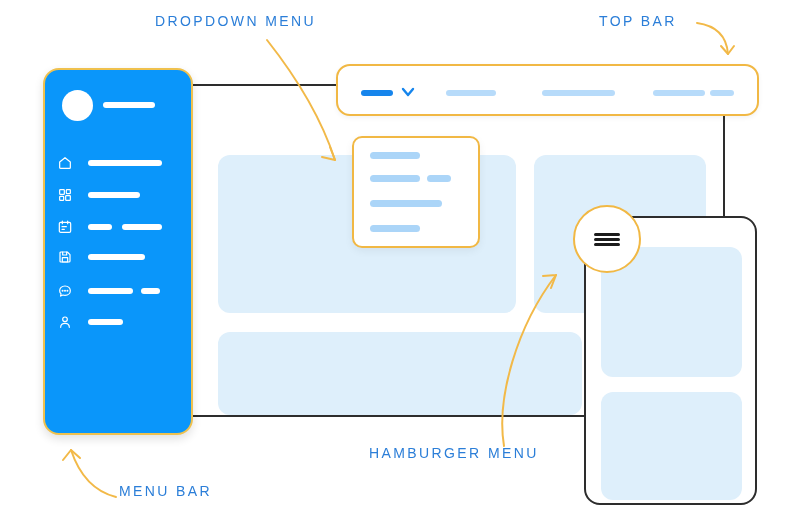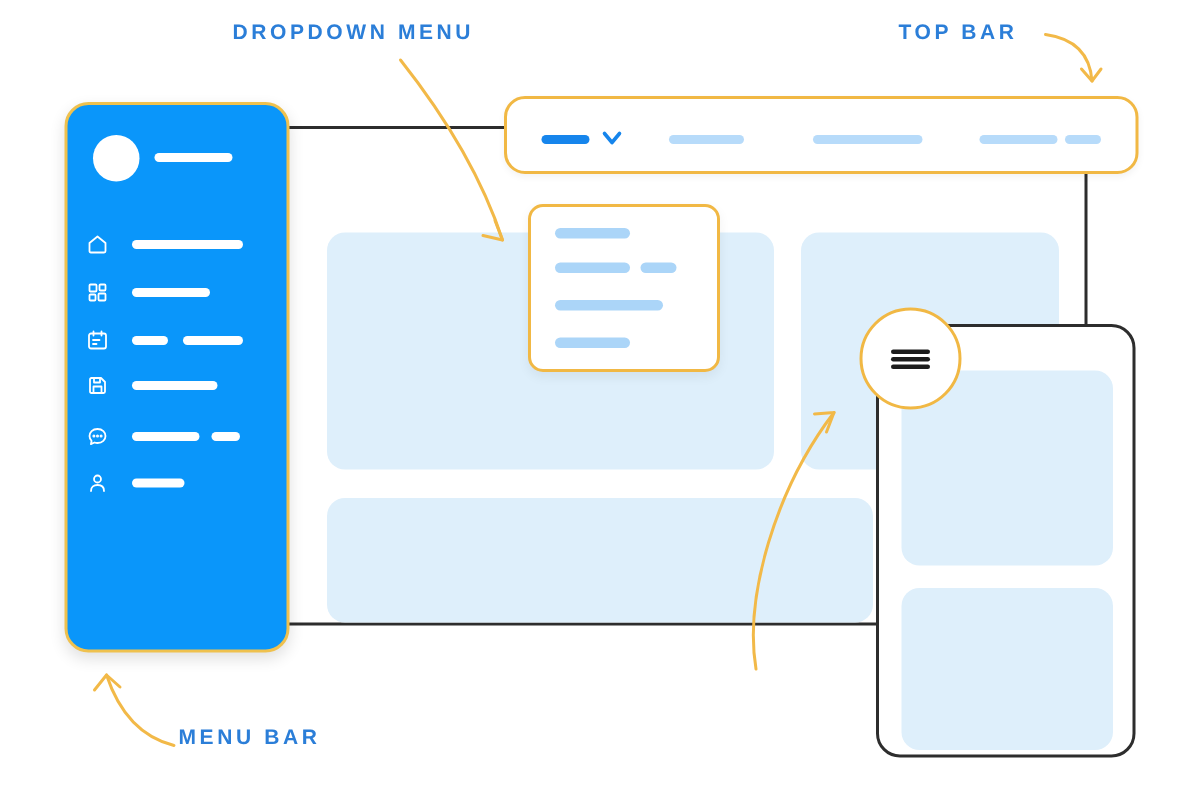--- a/index.html
+++ b/index.html
@@ -21,21 +21,21 @@
   
   .sidebar{left:43px;top:68px;width:150px;height:367px;background:#0A96FA;border:2px solid #EFC14E;border-radius:16px;z-index:5;box-shadow:0 4px 10px rgba(0,0,0,0.12);}
   .avatar{left:17px;top:20px;width:31px;height:31px;border-radius:50%;background:#fff;}
   .icon16{width:16px;height:16px;display:block;}
   
   .phone{left:584px;top:216px;width:173px;height:289px;background:#fff;border:2px solid #2d2d2d;border-radius:16px;z-index:4;}
   
   .hcircle{left:573px;top:205px;width:68px;height:68px;background:#fff;border:2px solid #F1B844;border-radius:50%;z-index:6;display:flex;align-items:center;justify-content:center;flex-direction:column;gap:2px;}
   .hbar{width:26px;height:3px;background:#1c1c1c;border-radius:2px;}
   
-  .anno{color:#2B7ED8;font-weight:bold;font-size:14px;letter-spacing:2.4px;white-space:nowrap;z-index:7;}
+  .anno{color:#2B7ED8;font-weight:normal;font-size:14px;letter-spacing:2.4px;white-space:nowrap;z-index:7;}
   
   #arrows{position:absolute;left:0;top:0;width:800px;height:530px;z-index:7;pointer-events:none;}
 </style>
 </head>
 <body>
 
 <div id="canvas">
 
   <div class="abs frame"></div>
 
@@ -127,20 +127,21 @@
   </div>
 
   <div class="abs hcircle">
     <div class="hbar"></div>
     <div class="hbar"></div>
     <div class="hbar"></div>
   </div>
 
   <div class="abs anno" style="left:155px;top:13px;">DROPDOWN MENU</div>
   <div class="abs anno" style="left:599px;top:13px;">TOP BAR</div>
+  <div class="abs anno" style="left:369px;top:445px;">HAMBURGER MENU</div>
   <div class="abs anno" style="left:119px;top:483px;">MENU BAR</div>
 
   <svg id="arrows" viewBox="0 0 800 530">
     <g fill="none" stroke="#F2B948" stroke-width="2" stroke-linecap="round" stroke-linejoin="round">
       <path d="M267,40 Q316,102 335,160"></path>
       <path d="M335,160 L330,147 M335,160 L322,157"></path>
       <path d="M697,23 Q726,27 728,54"></path>
       <path d="M728,54 L721,46 M728,54 L734,46"></path>
       <path d="M504,446 C496,398 517,326 556,275"></path>
       <path d="M556,275 L543,276 M556,275 L551,288"></path>

